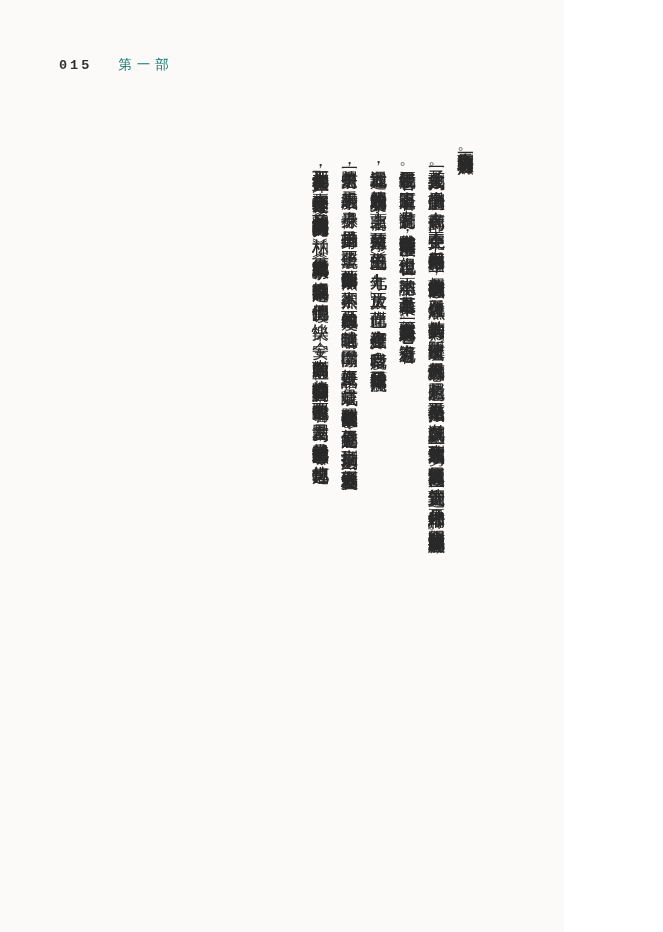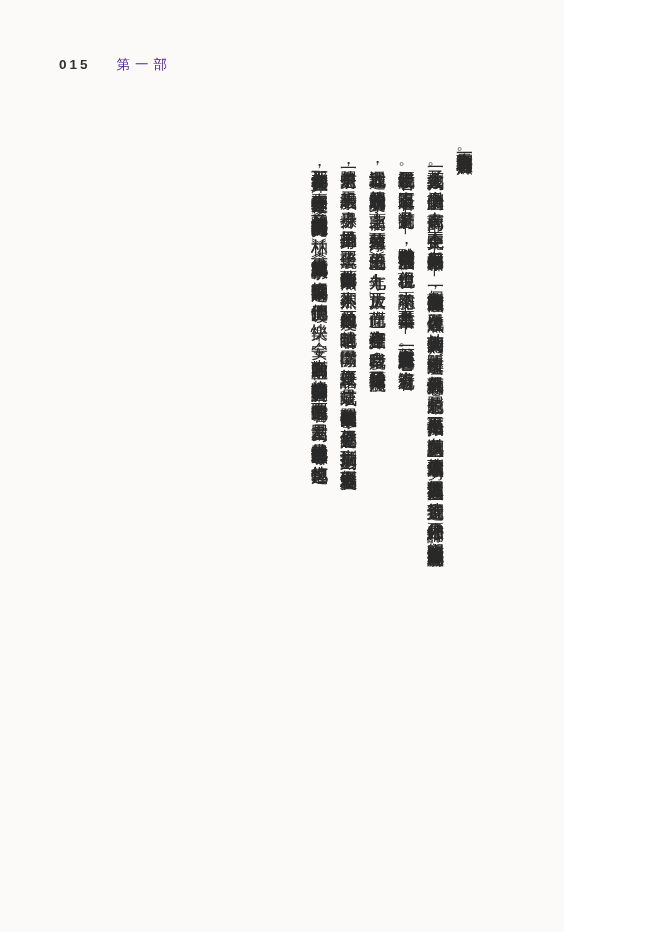--- a/index.html
+++ b/index.html
@@ -1,21 +1,21 @@
 <!DOCTYPE html>
 <html><head>
 <meta charset="utf-8">
 <style>
   html, body { margin: 0; padding: 0; }
   .page {
     position: relative;
     width: 564px;
     height: 932px;
     background: #fbfaf8;
-    font-family: Liberation Sans, sans-serif;
+    font-family: Liberation Mono, monospace;
     color: #262626;
     overflow: hidden;
     box-sizing: border-box;
   }
   .running-header {
     position: absolute;
     top: 56px;
     left: 59px;
     display: flex;
     align-items: baseline;
@@ -23,21 +23,21 @@
     color: #3d3d3d;
   }
   .running-header .page-num {
     letter-spacing: 3px;
     font-weight: bold;
     color: #303030;
   }
   .running-header .section {
     margin-left: 26px;
     letter-spacing: 5px;
-    color: #4c1d95;
+    color: #0f766e;
   }
   .text-block {
     position: absolute;
     top: 139px;
     right: 85px;
     width: 551px;
     height: 718px;
     writing-mode: vertical-rl;
     text-orientation: mixed;
     font-size: 17px;

